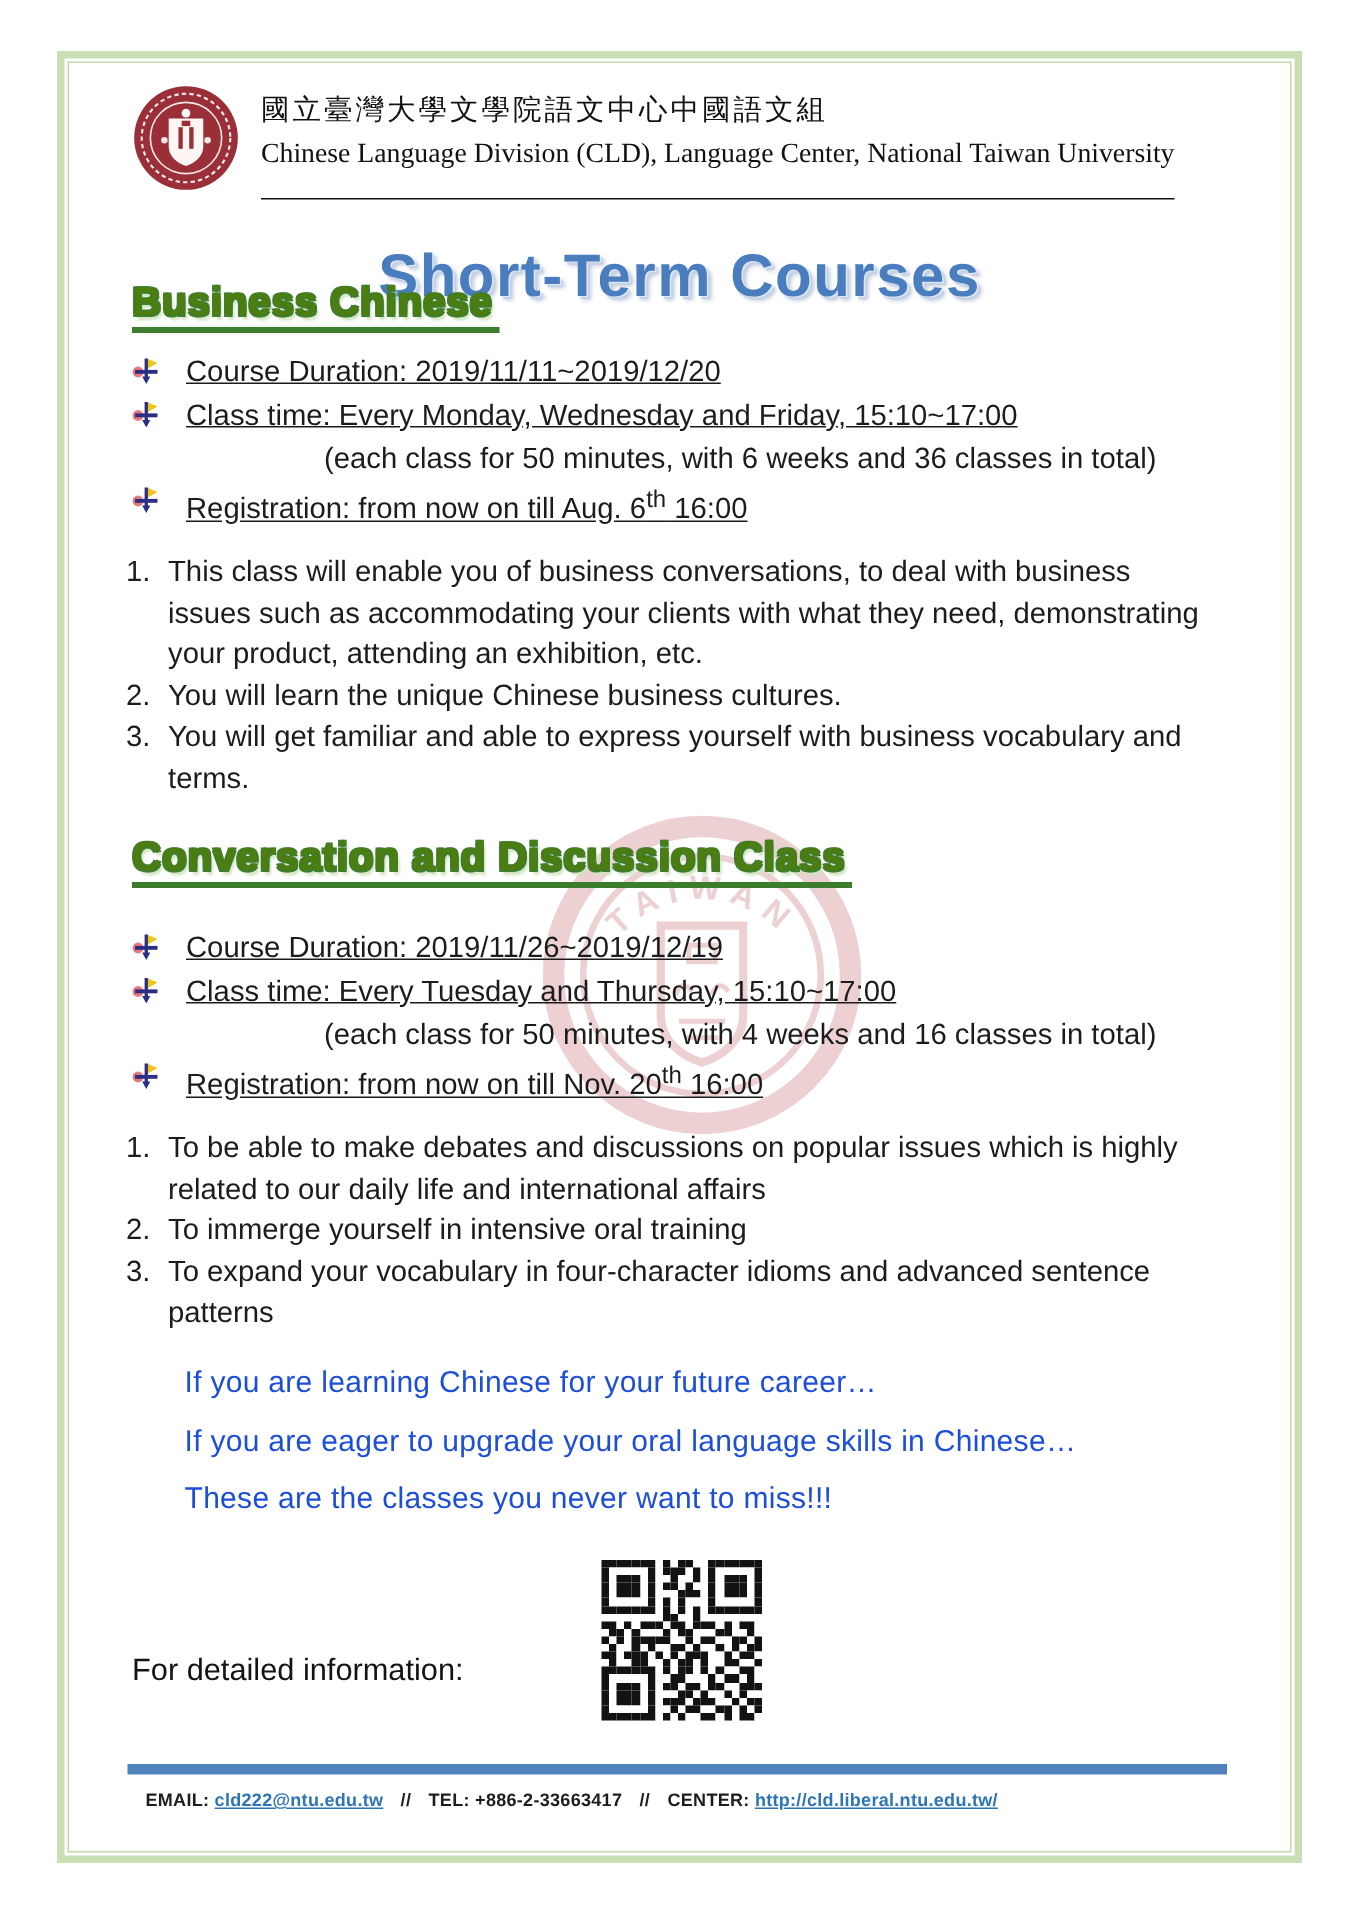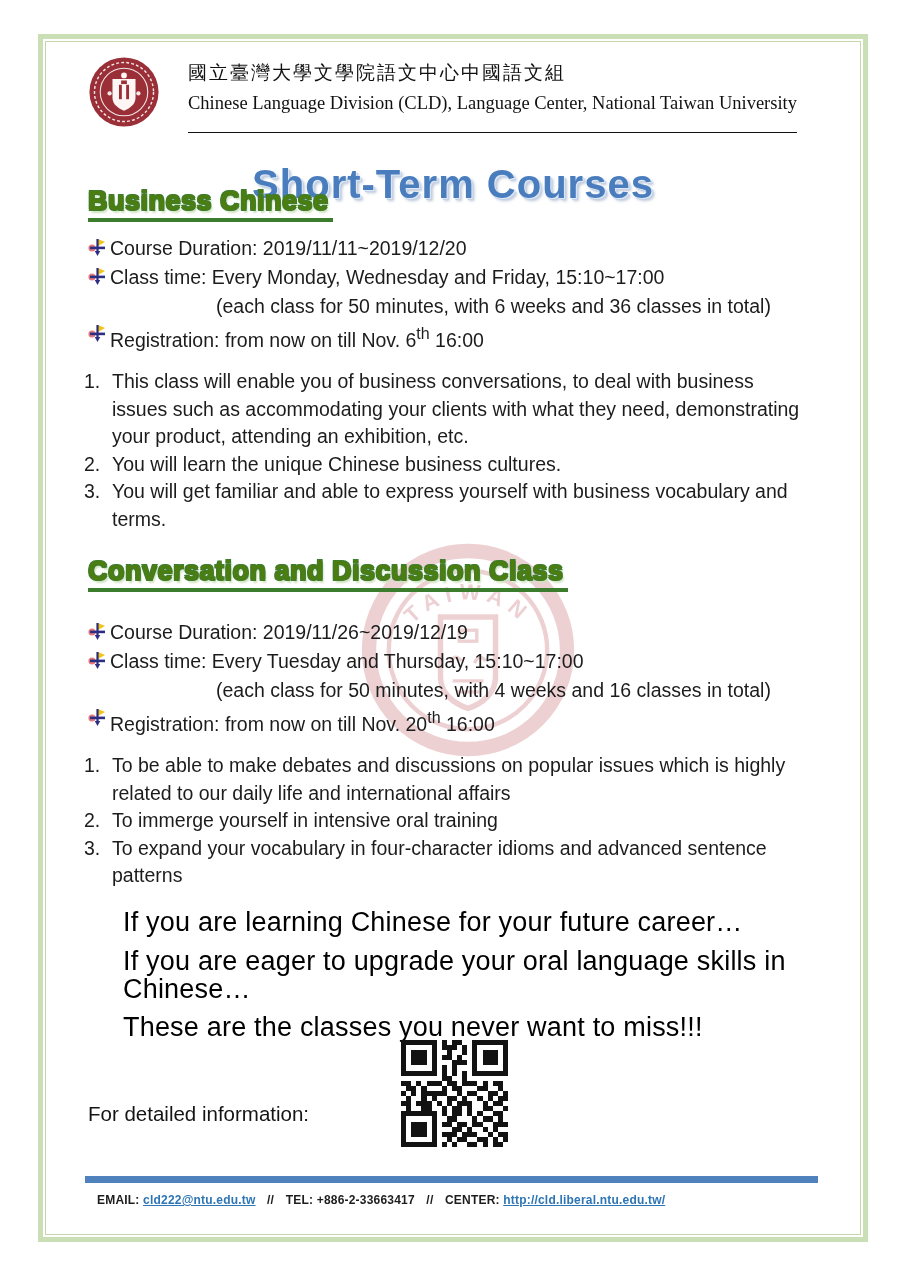--- a/index.html
+++ b/index.html
@@ -3,54 +3,54 @@
 <meta charset="utf-8">
 <style>
   html,body{margin:0;padding:0;background:#fff;}
   .canvas{position:relative;width:905px;height:1280px;background:#ffffff;overflow:hidden;
           font-family:"Liberation Sans",sans-serif;color:#1c1c1c;}
   
   .frame{position:absolute;left:38px;top:34px;width:830px;height:1208px;border:5px solid #cbdfb6;box-sizing:border-box;}
   .frame-inner{position:absolute;inset:2px;border:1px solid #c3d9ab;}
 
   
-  .header{position:absolute;left:88px;top:56px;display:flex;align-items:flex-start;gap:28px;}
+  .header{position:absolute;left:88px;top:56px;display:flex;align-items:flex-start;gap:14px;}
   .logo{width:72px;height:72px;flex:0 0 auto;}
   .org{padding-top:4px;font-family:"Liberation Serif",serif;}
   .org-zh{font-size:19px;letter-spacing:2px;color:#111;}
   .org-en{margin-top:7px;font-size:18.5px;color:#111;border-bottom:1.5px solid #111;padding-bottom:18px;}
 
   .title{position:absolute;left:38px;top:126px;width:830px;text-align:center;
          font-size:40px;font-weight:bold;color:#4a7dbe;letter-spacing:1px;
          text-shadow:1px 1px 0 #dfe8f4, 2px 2px 0 #c2d2e8, 3px 3px 3px rgba(130,150,180,.55);margin-top:36px;}
 
   .sec-heading{display:inline-block;font-size:27px;font-weight:bold;color:#4d7c0f;letter-spacing:.5px;
          text-shadow:-1px -1px 0 #3e7e2f,1px -1px 0 #3e7e2f,-1px 1px 0 #3e7e2f,1px 1px 0 #3e7e2f,2px 3px 2px #cfe3bd;
          border-bottom:4px solid #3c7c2d;padding:0 4px 1px 0;}
   .sec1-head{position:absolute;left:88px;top:186px;}
   .sec2-head{position:absolute;left:88px;top:556px;}
 
   .bullets{position:absolute;left:88px;width:730px;}
   .sec1-bullets{top:234px;}
   .sec2-bullets{top:618px;}
-  .brow{display:flex;align-items:flex-start;gap:3px;margin-bottom:1px;}
+  .brow{display:flex;align-items:flex-start;gap:17px;margin-bottom:1px;text-decoration:underline;}
   .bicon{width:19px;height:19px;margin-top:4px;flex:0 0 auto;}
   .btext{font-size:19.5px;line-height:28px;}
   .bcont{margin-left:128px;font-size:19.5px;line-height:28px;}
   sup{font-size:16px;}
 
   .items{position:absolute;left:84px;width:740px;}
   .sec1-items{top:368px;}
   .sec2-items{top:752px;}
   .irow{display:flex;align-items:flex-start;}
   .inum{width:28px;flex:0 0 auto;font-size:19.5px;line-height:27.5px;}
   .itext{width:700px;font-size:19.5px;line-height:27.5px;}
 
   .promo{position:absolute;left:123px;top:908px;}
-  .promo-line{font-size:27px;line-height:28px;color:#000000;margin-bottom:10.5px;letter-spacing:.2px;}
+  .promo-line{font-size:20px;line-height:28px;color:#1d4ed8;margin-bottom:10.5px;letter-spacing:.2px;}
 
   .inforow{position:absolute;left:88px;top:1040px;display:flex;align-items:center;gap:92px;}
   .info-label{font-size:20.5px;color:#141414;padding-top:40px;}
   .qr{display:grid;grid-template-columns:repeat(21,1fr);grid-template-rows:repeat(21,1fr);
       width:107px;height:107px;background:#fff;}
   .qr-cell{background:#fff;} .qr-cell.on{background:#121212;}
 
   
   .watermark{position:absolute;left:358px;top:540px;width:220px;height:220px;opacity:.30;pointer-events:none;}
 
@@ -130,21 +130,21 @@
     </div>
     <div class="bcont">(each class for 50 minutes, with 6 weeks and 36 classes in total)</div>
     <div class="brow">
       <svg class="bicon" viewBox="0 0 19 19">
           <polygon points="10,1 17,4 10,8" fill="#f0c419"></polygon>
           <circle cx="4" cy="10" r="3.6" fill="#e8787d"></circle>
           <rect x="8.4" y="1" width="2.2" height="13" fill="#2b2e83"></rect>
           <polygon points="6.8,13 12.2,13 9.5,18" fill="#2b2e83"></polygon>
           <rect x="2" y="8.6" width="15" height="2.6" fill="#2b2e83"></rect>
         </svg>
-      <div class="btext"><span>Registration: from now on till Nov. 6</span><sup>th</sup><span> 16:00</span></div>
+      <div class="btext"><span>Registration: from now on till Aug. 6</span><sup>th</sup><span> 16:00</span></div>
     </div>
   </div>
 
   <div class="items sec1-items">
     <div class="irow">
       <span class="inum">1.</span>
       <div class="itext">This class will enable you of business conversations, to deal with business issues such as accommodating your clients with what they need, demonstrating your product, attending an exhibition, etc.</div>
     </div>
     <div class="irow">
       <span class="inum">2.</span>

